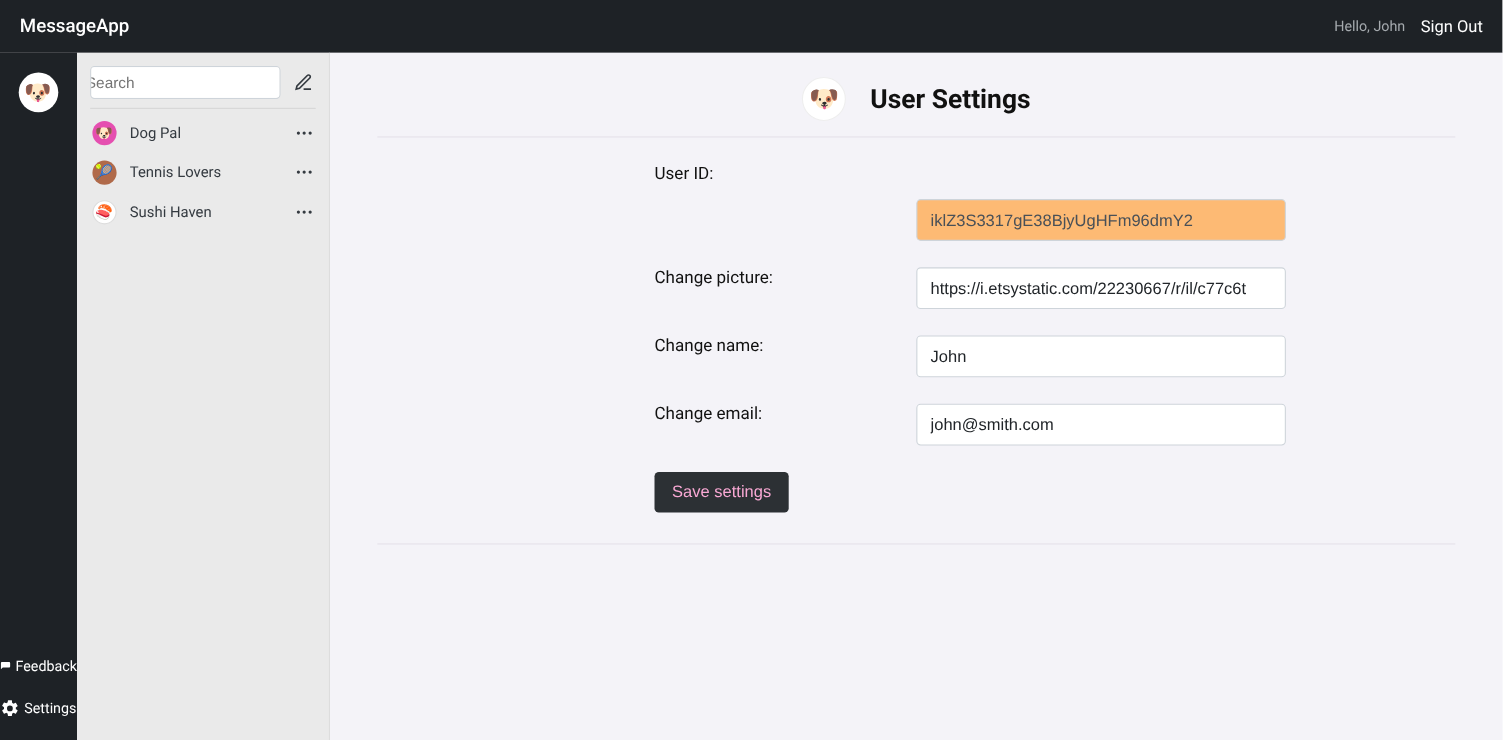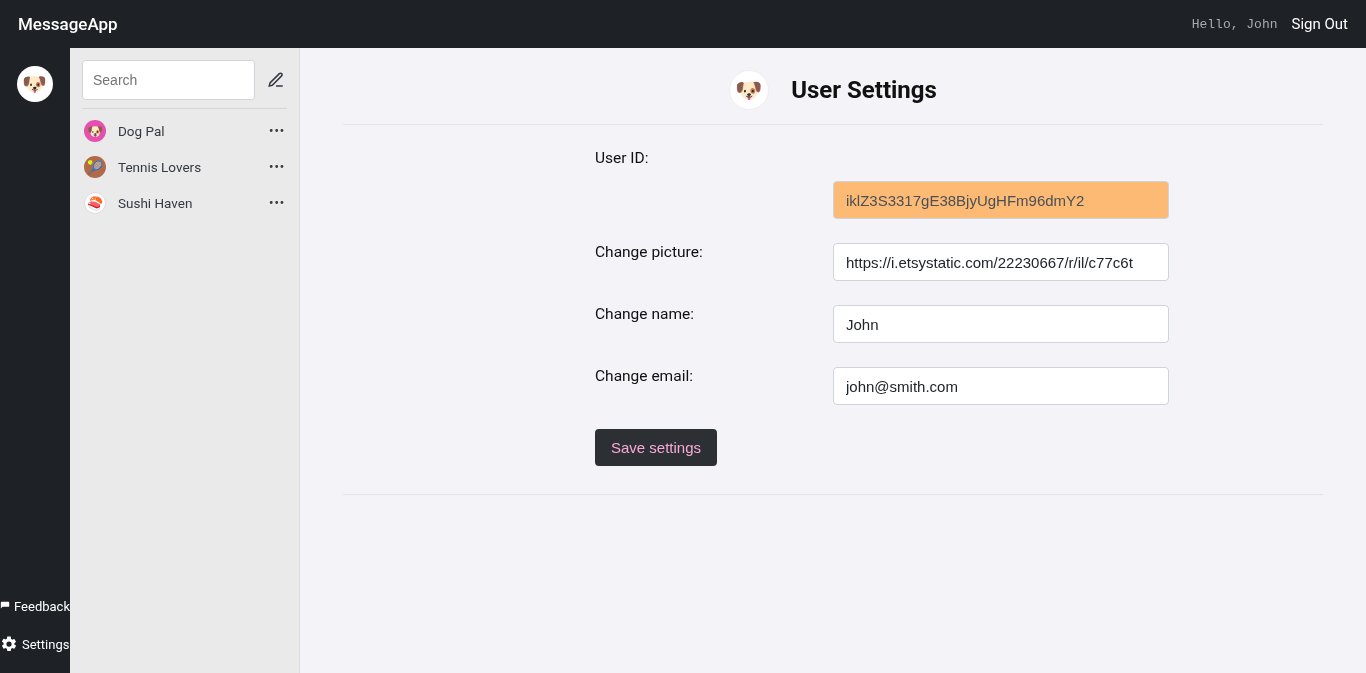--- a/index.html
+++ b/index.html
@@ -11,21 +11,21 @@
       background: #1e2226;
       color: #fff;
       height: 48px;
       display: flex;
       align-items: center;
       padding: 0 18px;
       justify-content: space-between;
     }
     .navbar-left { font-size: 17px; font-weight: 500; }
     .navbar-right { display: flex; align-items: center; gap: 14px; font-size: 14px; }
-    .navbar-right .greeting { color: #a6abaf; font-size: 13px; font-family: Liberation Mono, monospace; }
+    .navbar-right .greeting { color: #a6abaf; font-size: 13px; }
     .navbar-right .signout { color: #fff; font-size: 15px; cursor: pointer; }
 
     
     .shell { flex: 1; display: flex; min-height: 0; }
 
     
     .rail {
       width: 70px;
       background: #1e2226;
       color: #fff;
@@ -53,21 +53,22 @@
     .chatlist {
       width: 230px;
       background: #eaeaea;
       border-right: 1px solid #ddd;
       display: flex;
       flex-direction: column;
     }
     .chatlist-top { padding: 12px 12px 8px; display:flex; align-items:center; gap:10px; }
     .search-group {
       flex: 1; display:flex; border:1px solid #ced4da; border-radius:4px; overflow:hidden; background:#fff;
-      height: 40px;
+      height: 30px;
+      justify-content: center;
     }
     .search-group input {
       flex:1; border:none; outline:none; padding: 0 10px; font-size:14px; color:#495057;
     }
     .compose-btn {
       width: 22px; height:22px; display:flex; align-items:center; justify-content:center;
       cursor:pointer; color:#343a40;
     }
     .chatlist-divider { height:1px; background:#d6d6d6; margin: 0 12px 4px; }
 

